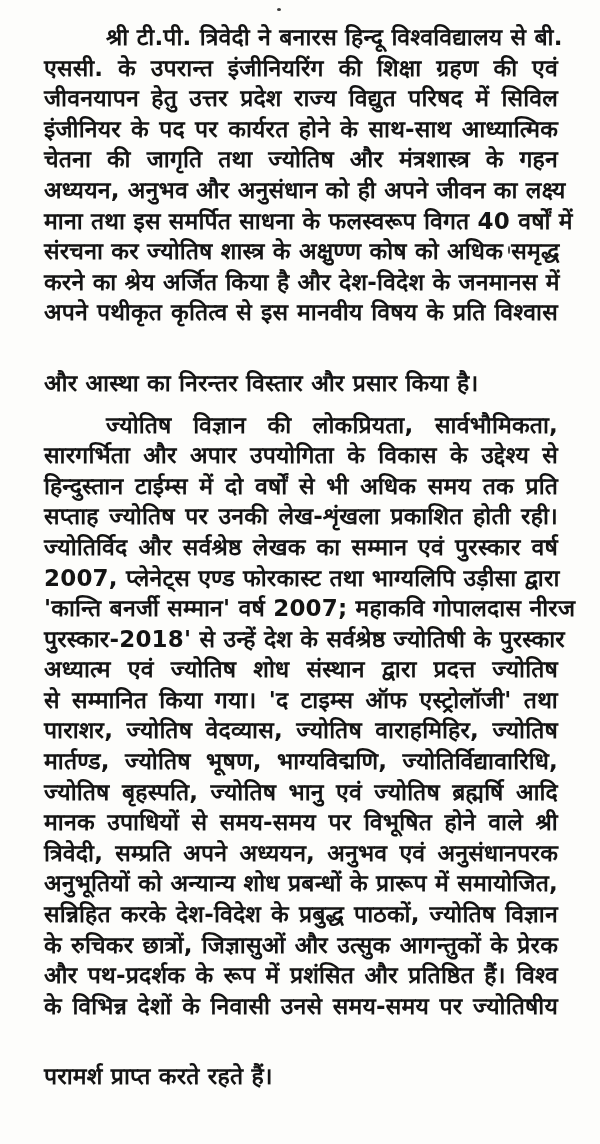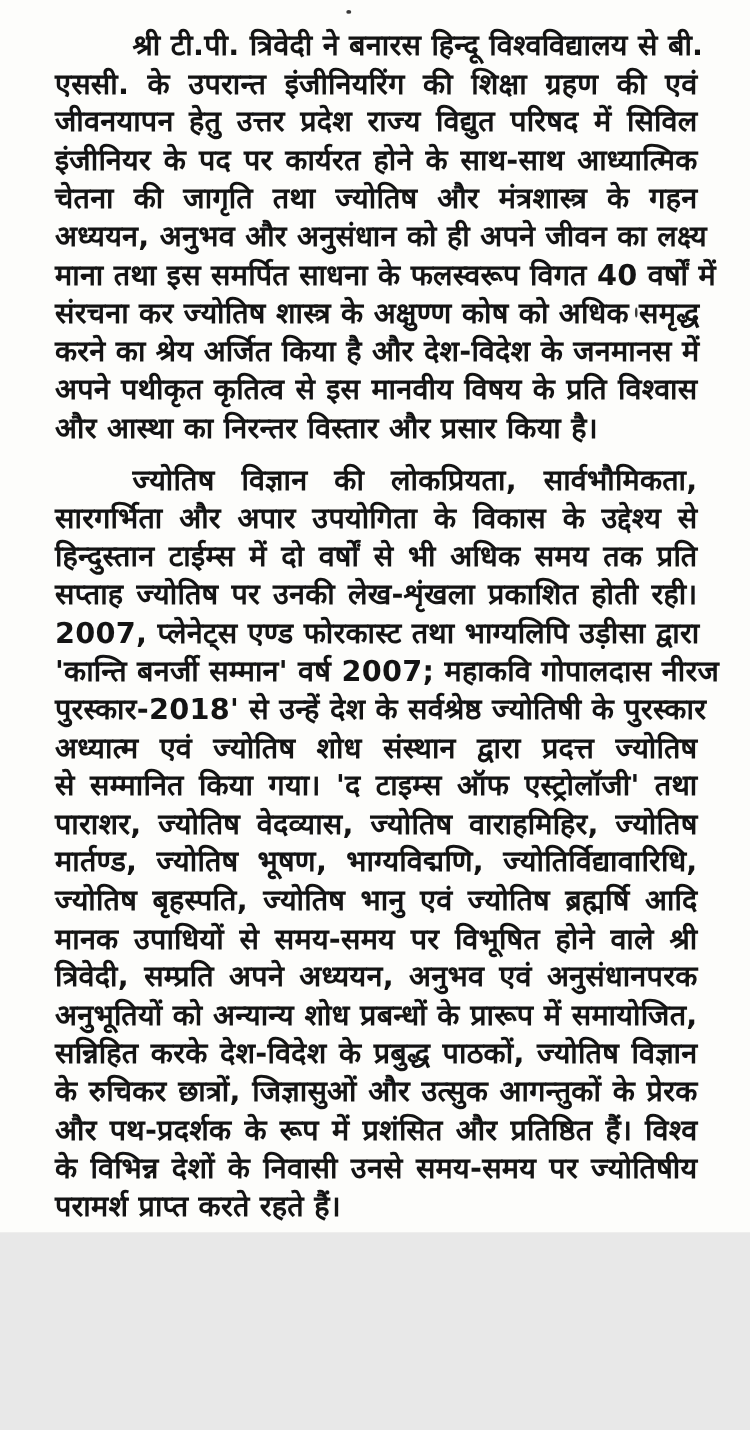--- a/index.html
+++ b/index.html
@@ -4,21 +4,21 @@
 <title>Scanned Hindi Book Page</title>
 <style>
   html, body {
     margin: 0;
     padding: 0;
     background: #e8e8e8;
   }
   .page {
     position: relative;
     width: 600px;
-    height: 986px;
+    height: 1144px;
     background: #fdfdfb;
     overflow: hidden;
     font-family: "DejaVu Sans", sans-serif;
     color: #141414;
     -webkit-font-smoothing: none;
   }
   .text-block {
     position: absolute;
     left: 44px;
     top: 22px;
@@ -39,20 +39,21 @@
     white-space: nowrap;
     overflow: visible;
   }
   .line.indent {
     padding-left: 62px;
   }
   .line.last {
     text-align: center;
     text-align-last: left;
     white-space: normal;
+    margin-top: 40px;
   }
   .speck {
     position: absolute;
     background: #3a3a3a;
     border-radius: 50%;
   }
   .speck-1 { left: 277px; top: 8px;  width: 4px; height: 3px; }
   .speck-2 { left: 508px; top: 246px; width: 2px; height: 8px; }
 </style>
 </head>
@@ -77,20 +78,21 @@
       <div class="line">करने का श्रेय अर्जित किया है और देश-विदेश के जनमानस में</div>
       <div class="line">अपने पथीकृत कृतित्व से इस मानवीय विषय के प्रति विश्वास</div>
       <div class="line last">और आस्था का निरन्तर विस्तार और प्रसार किया है।</div>
     </div>
 
     <div class="para">
       <div class="line indent">ज्योतिष विज्ञान की लोकप्रियता, सार्वभौमिकता,</div>
       <div class="line">सारगर्भिता और अपार उपयोगिता के विकास के उद्देश्य से</div>
       <div class="line">हिन्दुस्तान टाईम्स में दो वर्षों से भी अधिक समय तक प्रति</div>
       <div class="line">सप्ताह ज्योतिष पर उनकी लेख-शृंखला प्रकाशित होती रही।</div>
+      <div class="line">ज्योतिर्विद और सर्वश्रेष्ठ लेखक का सम्मान एवं पुरस्कार वर्ष</div>
       <div class="line">2007, प्लेनेट्स एण्ड फोरकास्ट तथा भाग्यलिपि उड़ीसा द्वारा</div>
       <div class="line">'कान्ति बनर्जी सम्मान' वर्ष 2007; महाकवि गोपालदास नीरज</div>
       <div class="line">पुरस्कार-2018' से उन्हें देश के सर्वश्रेष्ठ ज्योतिषी के पुरस्कार</div>
       <div class="line">अध्यात्म एवं ज्योतिष शोध संस्थान द्वारा प्रदत्त ज्योतिष</div>
       <div class="line">से सम्मानित किया गया। 'द टाइम्स ऑफ एस्ट्रोलॉजी' तथा</div>
       <div class="line">पाराशर, ज्योतिष वेदव्यास, ज्योतिष वाराहमिहिर, ज्योतिष</div>
       <div class="line">मार्तण्ड, ज्योतिष भूषण, भाग्यविद्मणि, ज्योतिर्विद्यावारिधि,</div>
       <div class="line">ज्योतिष बृहस्पति, ज्योतिष भानु एवं ज्योतिष ब्रह्मर्षि आदि</div>
       <div class="line">मानक उपाधियों से समय-समय पर विभूषित होने वाले श्री</div>
       <div class="line">त्रिवेदी, सम्प्रति अपने अध्ययन, अनुभव एवं अनुसंधानपरक</div>

